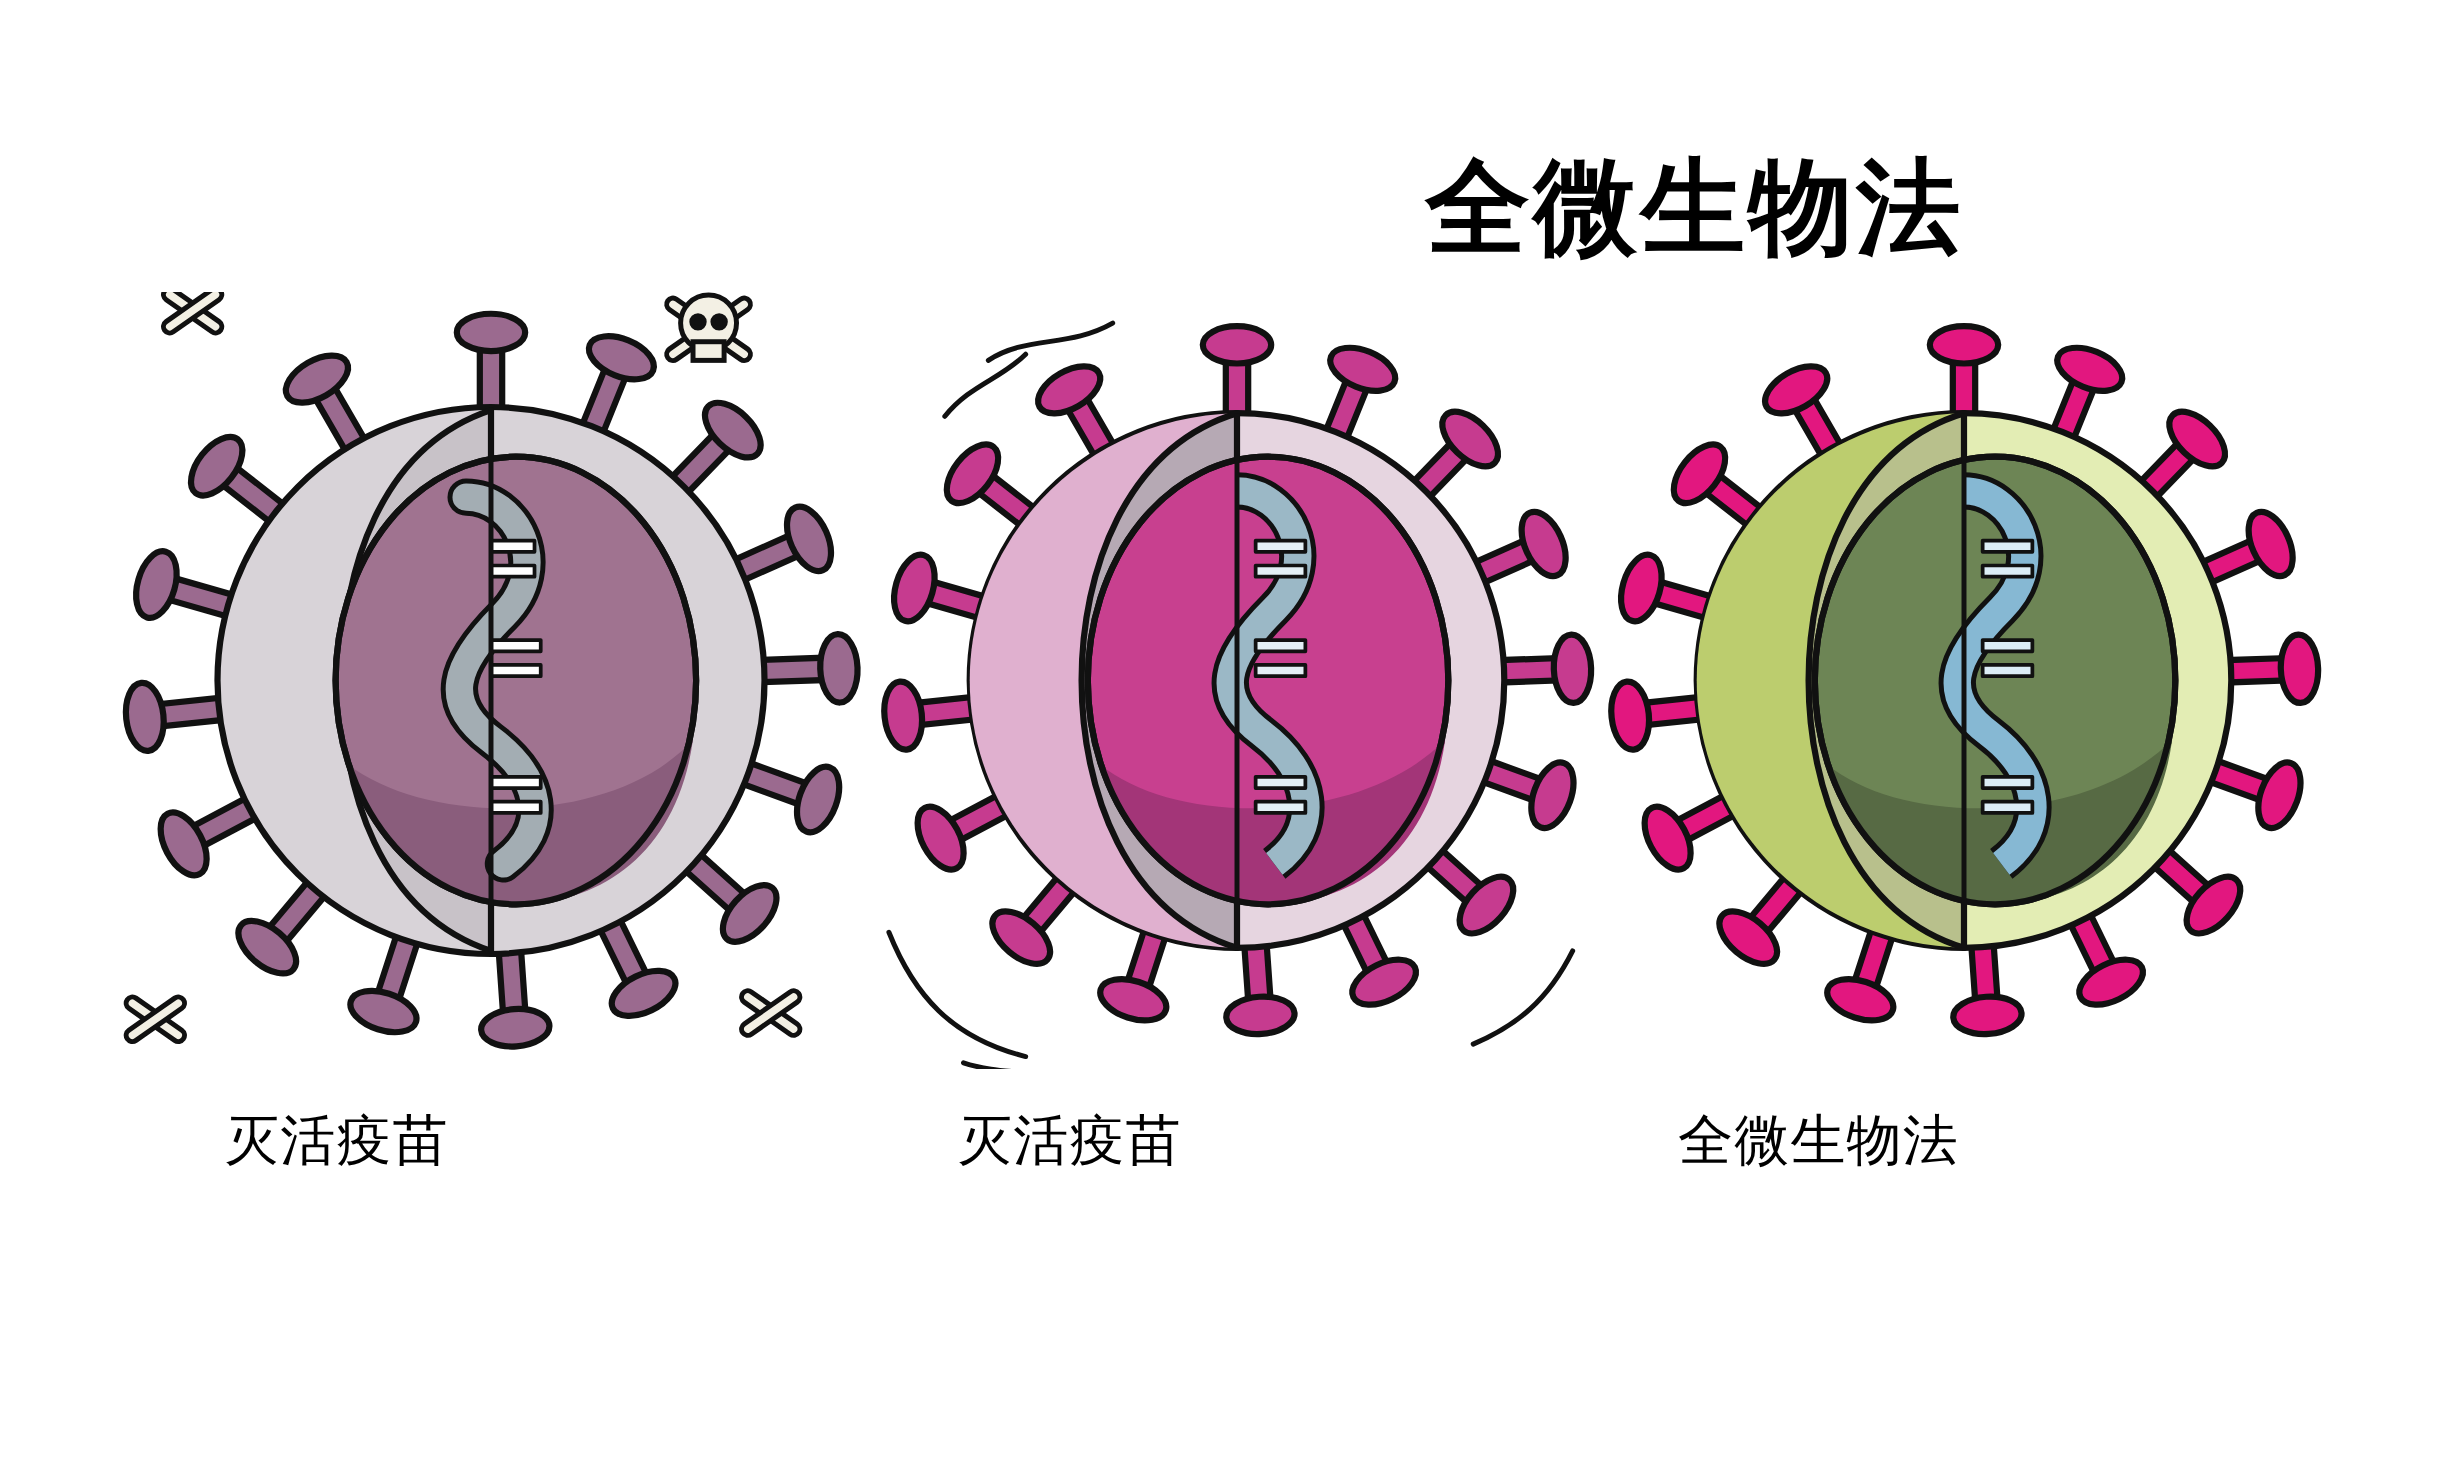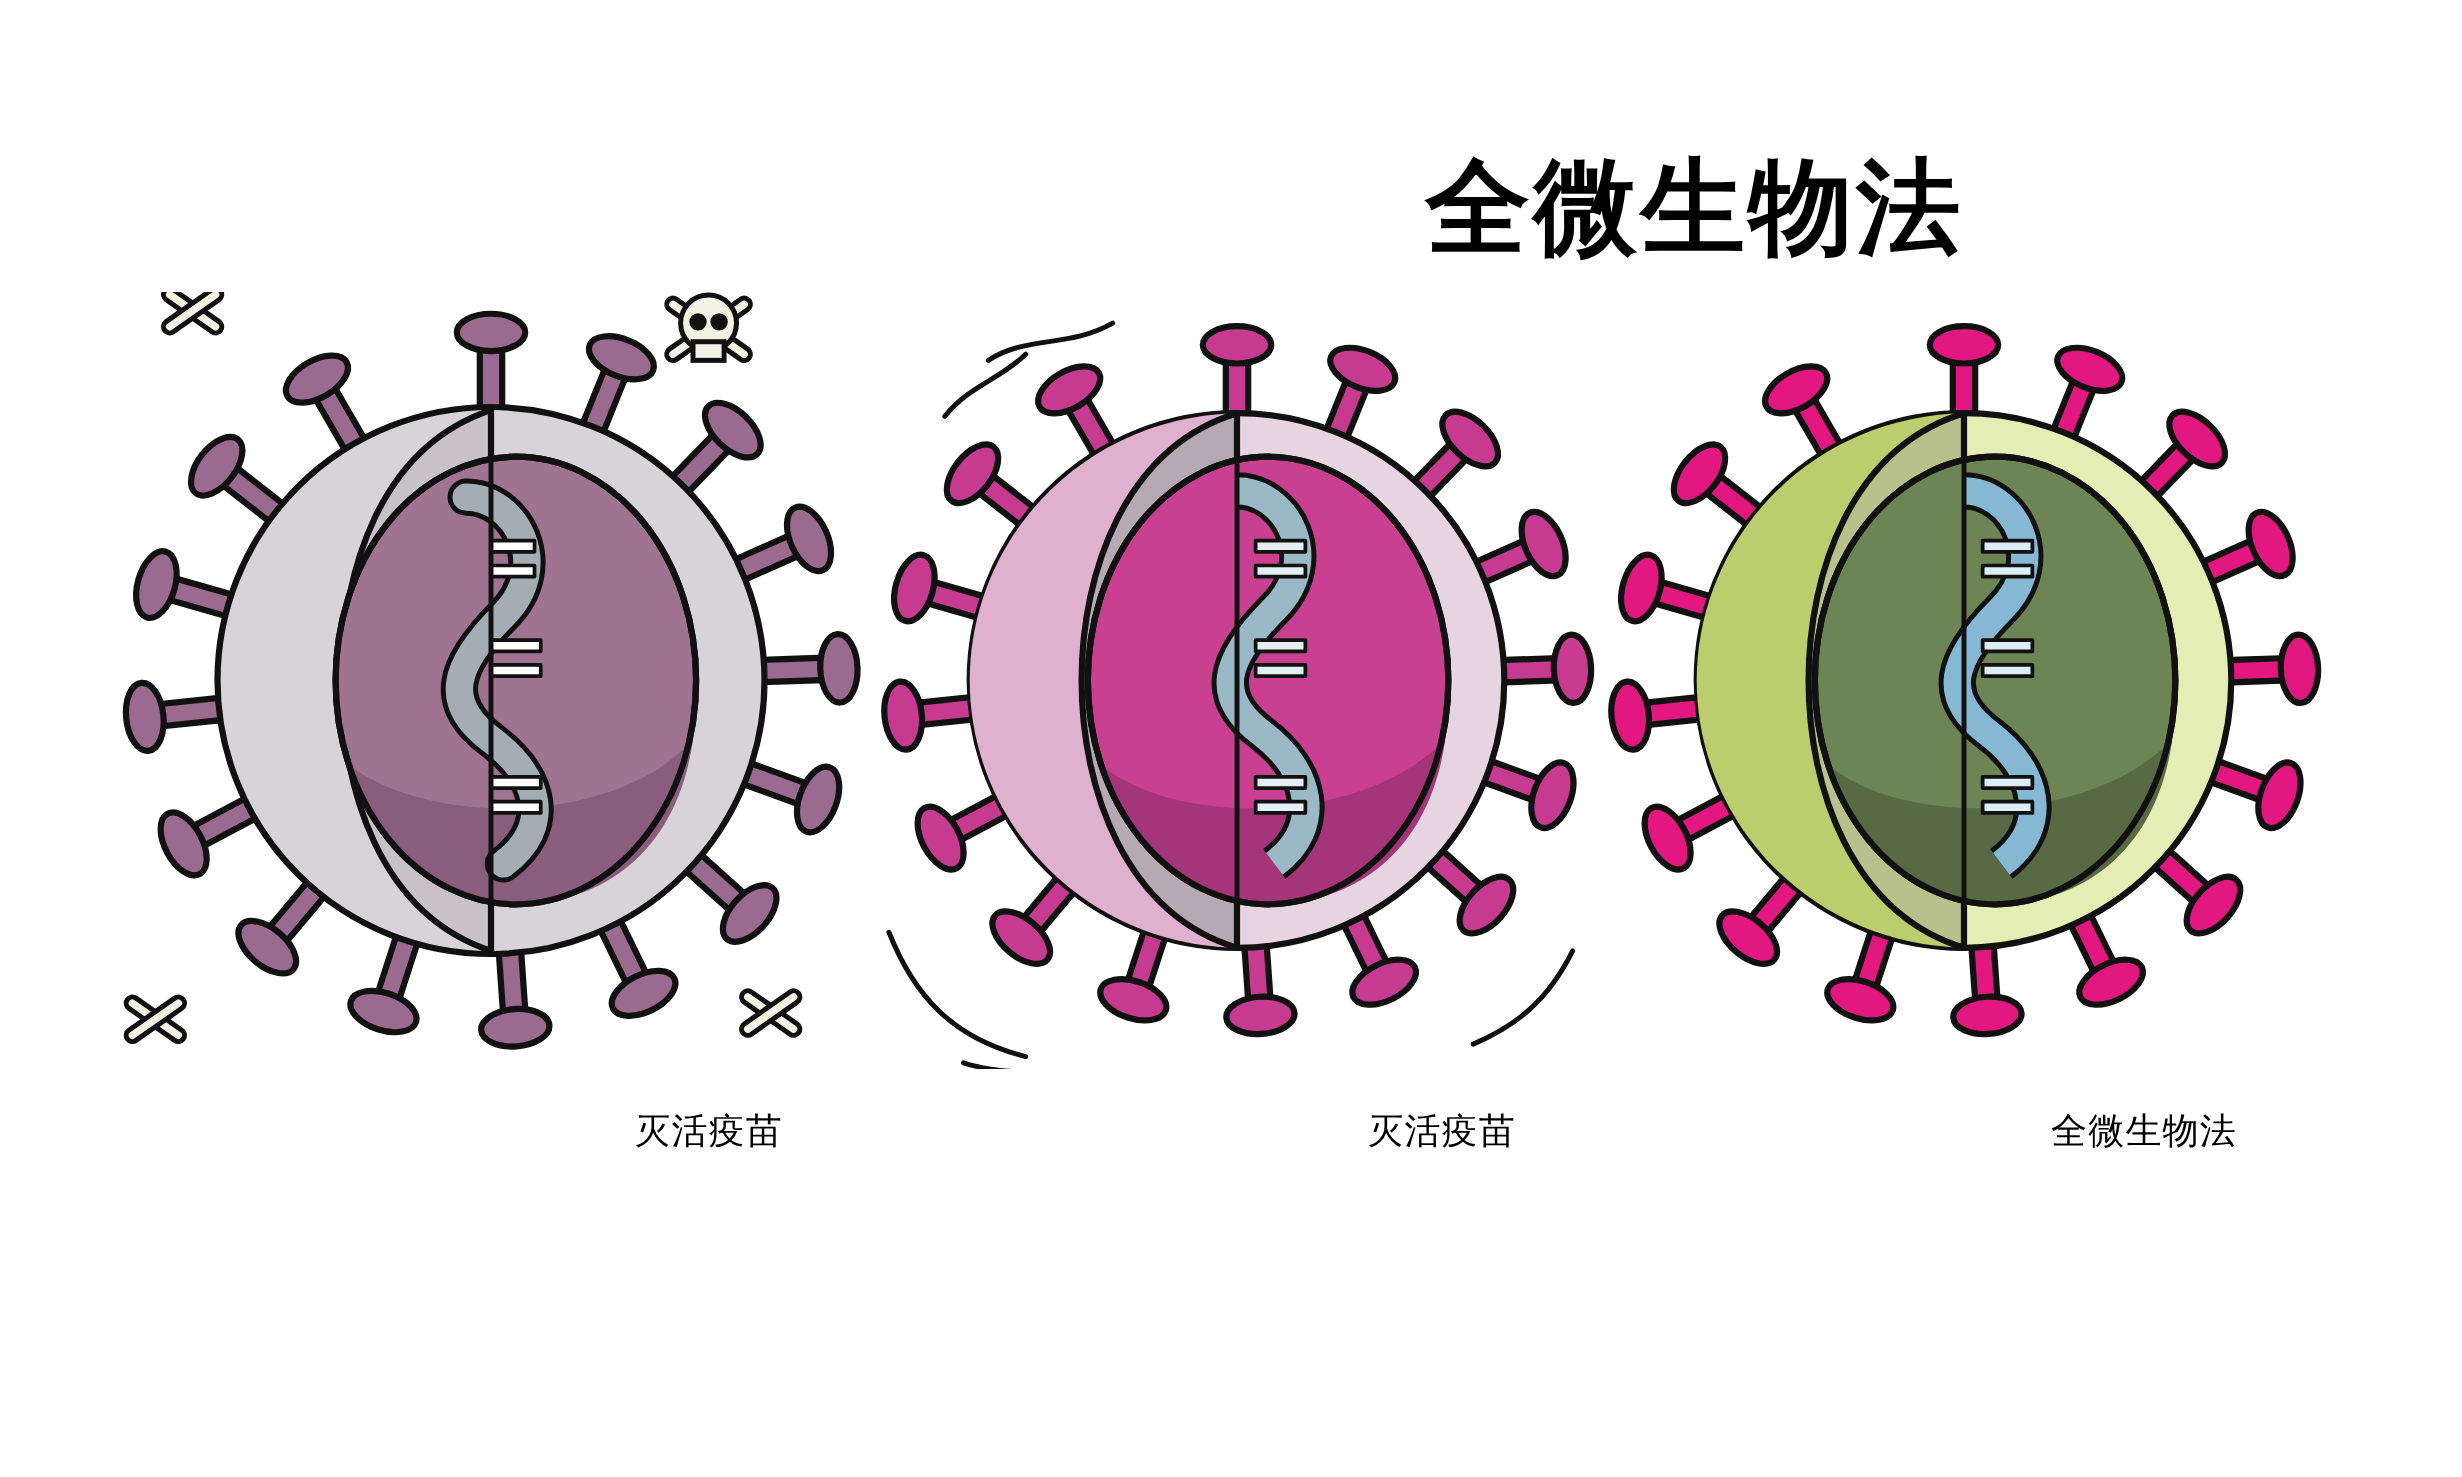--- a/index.html
+++ b/index.html
@@ -2,22 +2,22 @@
 <html style="font-size:10px"><head>
 <meta charset="utf-8">
 <style>
   html, body { margin: 0; padding: 0; background: #ffffff; }
   body { width: 2462px; height: 1478px; position: relative; overflow: hidden;
          font-family: "DejaVu Sans", "Liberation Sans", sans-serif; }
   .title { position: absolute; left: 0; width: 1964px; top: 155px; text-align: right;
            font-size: 104px; font-weight: bold; color: #000; letter-spacing: 3.7px; line-height: 1; }
   .virus { position: absolute; top: 292px; width: 746px; height: 777px; }
   .virus svg { width: 100%; height: 100%; display: block; }
-  .label { position: absolute; top: 1113px; width: 559px; text-align: right;
-           font-size: 36px; color: #000; line-height: 1; letter-spacing: 1.2px; }
+  .label { position: absolute; top: 1113px; width: 559px; text-align: left;
+           font-size: 55px; color: #000; line-height: 1; letter-spacing: 1.2px; }
 </style>
 </head>
 <body>
 
 <div class="title">全微生物法</div>
 
 <div class="virus" style="left:118px;">
   <svg viewBox="0 0 1200 1250">
     <g stroke="#111" stroke-width="10" stroke-linejoin="round" stroke-linecap="round">
 

